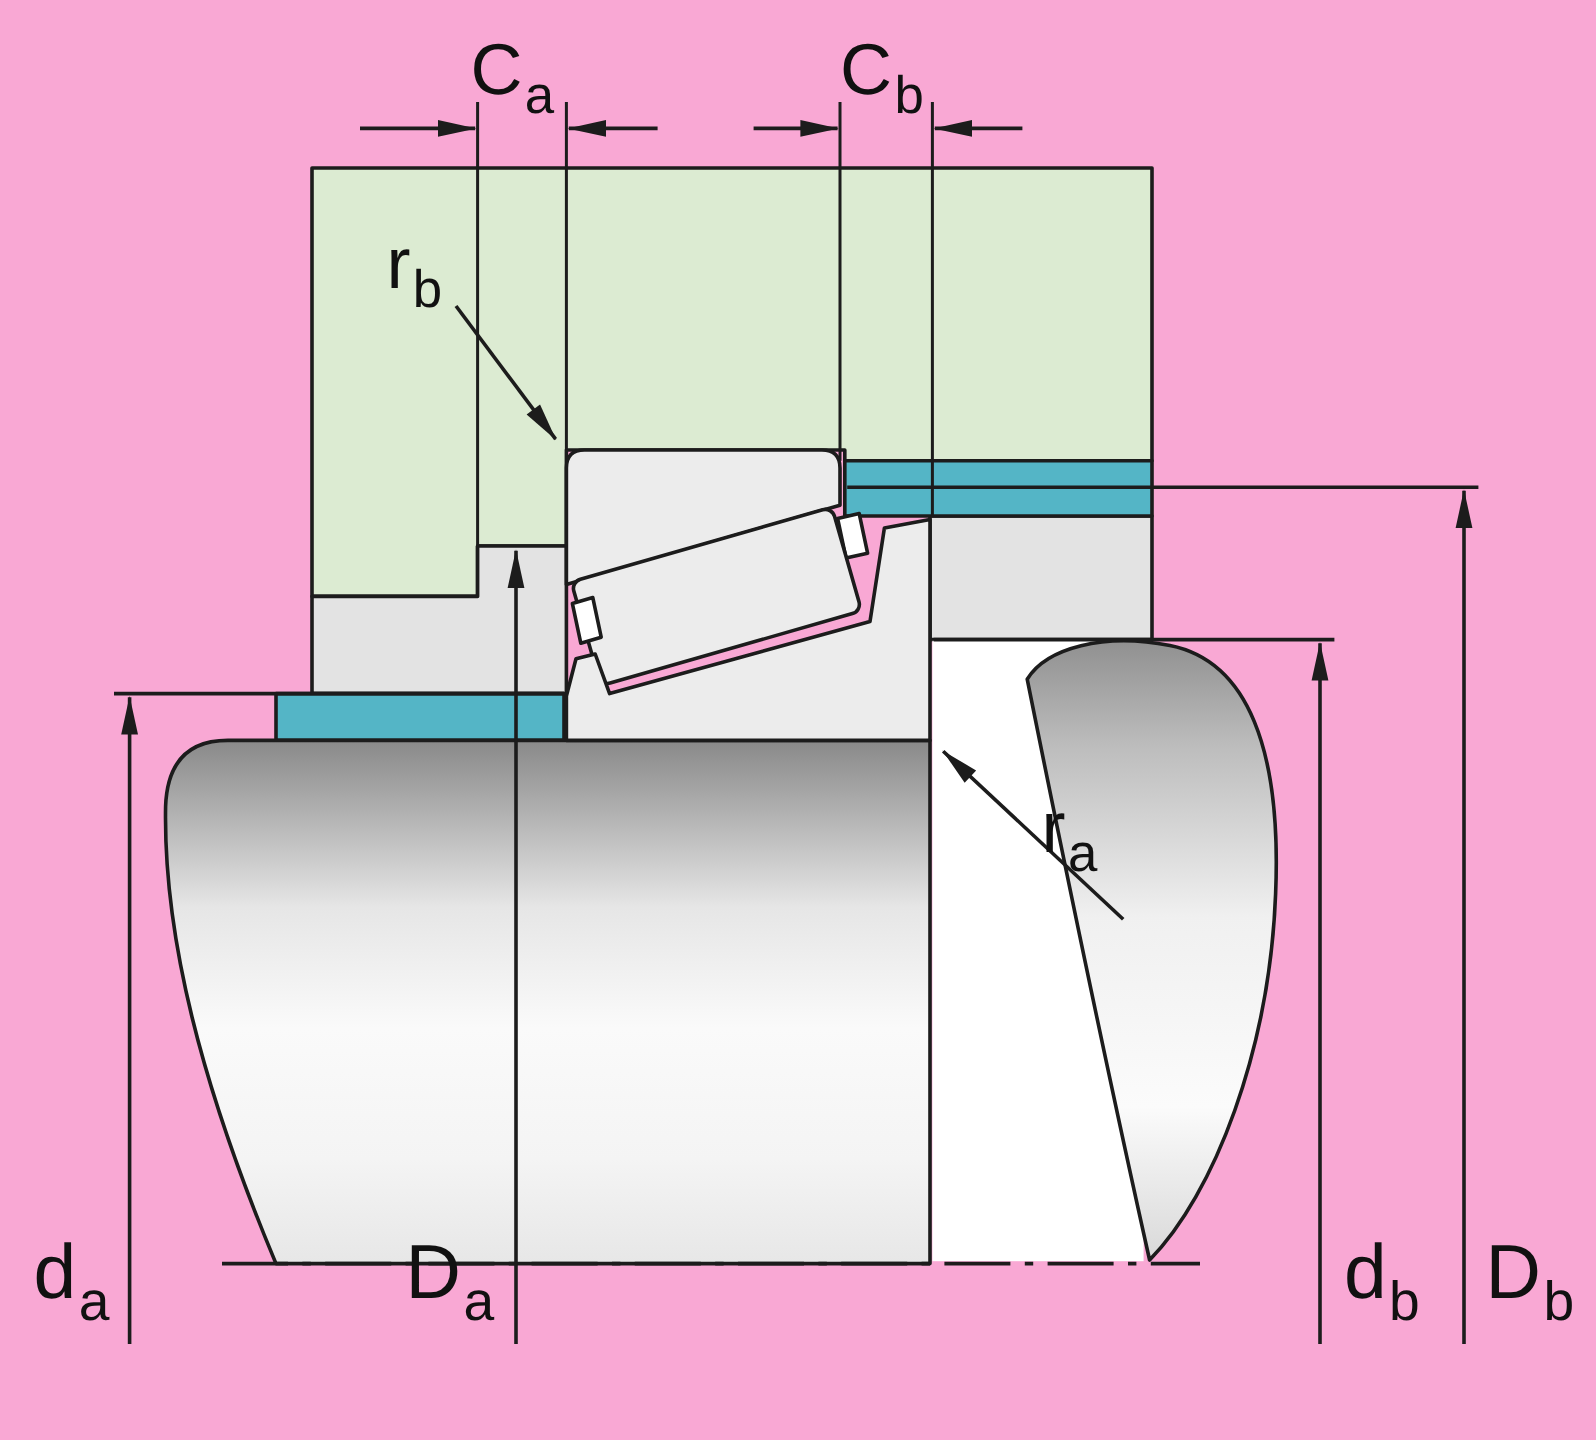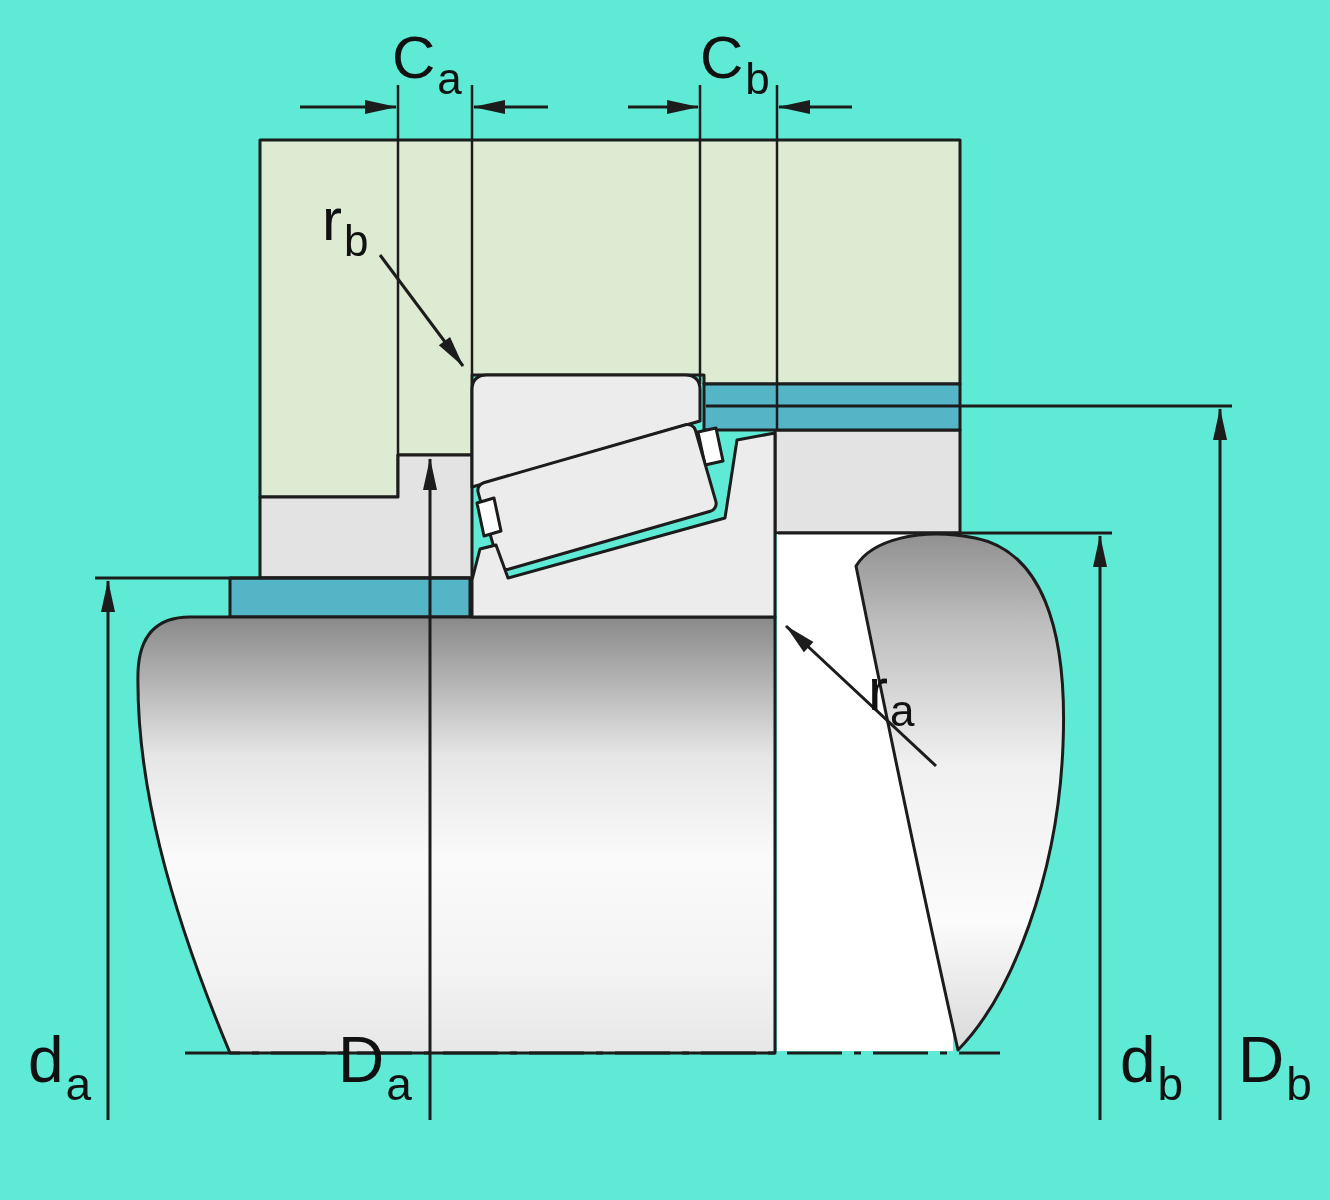--- a/index.html
+++ b/index.html
@@ -1,16 +1,16 @@
 <!DOCTYPE html>
 <html><head>
 <meta charset="utf-8">
 <style>
   html,body{margin:0;padding:0;background:#ffffff;}
-  .stage{width:1330px;height:1200px;position:relative;background:#5eead4;}
+  .stage{width:1330px;height:1200px;position:relative;background:#f9a8d4;}
   svg{display:block;}
   .shape{stroke:#1c1c1c;stroke-width:3;stroke-linejoin:round;}
   .ln{stroke:#1c1c1c;stroke-width:3;fill:none;stroke-linecap:butt;}
   .tick{stroke:#1c1c1c;stroke-width:2.5;fill:none;}
   .lbl{font-family:"Liberation Sans", sans-serif;fill:#111;}
   .t-main{font-size:60px;}
   .t-sub{font-size:44px;}
   .b-main{font-size:64px;}
   .b-sub{font-size:46px;}
 </style>

